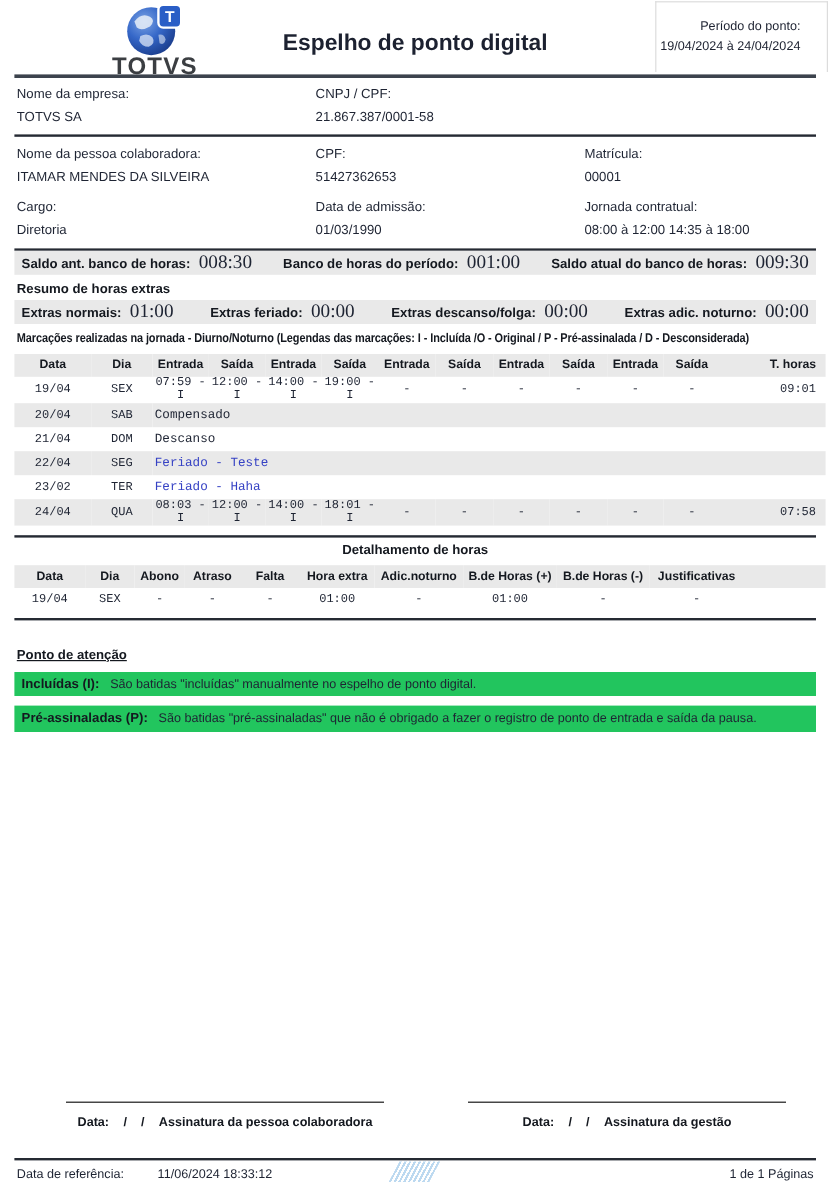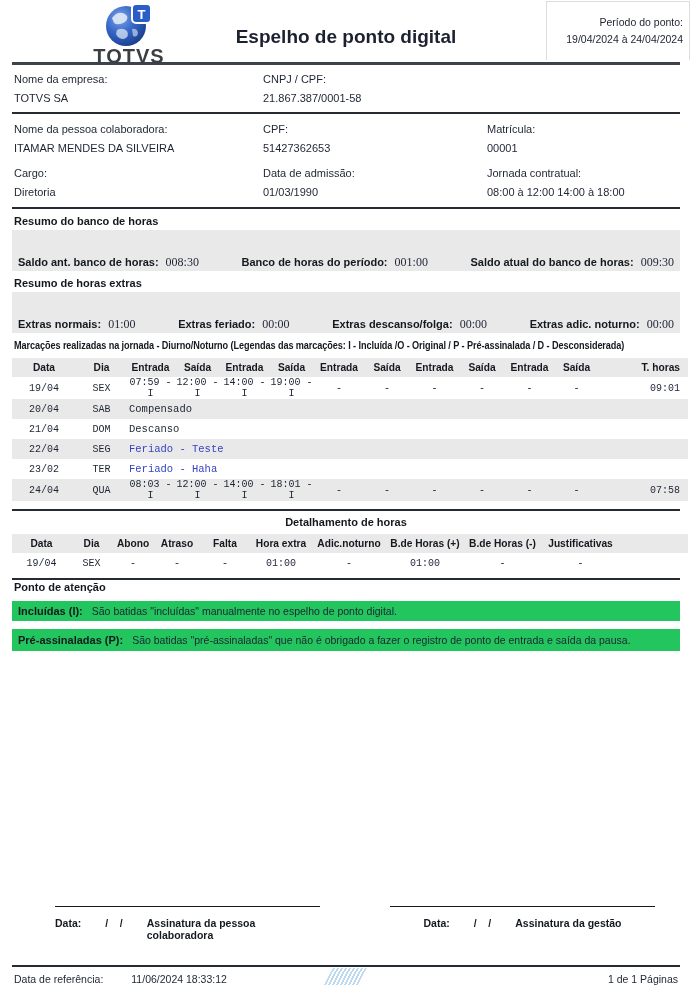--- a/index.html
+++ b/index.html
@@ -12,39 +12,39 @@
   
   .header{height:62px;position:relative;flex:none;}
   .logo{position:absolute;left:86px;top:3px;width:86px;text-align:center;}
   .logo svg{display:block;margin:0 auto;}
   .logo-word{font-weight:bold;font-size:20px;color:#3b3e42;letter-spacing:1px;line-height:1;margin-top:-3px;}
   .doc-title{position:absolute;left:160px;right:160px;top:26px;text-align:center;
     font-size:19px;font-weight:bold;color:#1c2130;}
   .period-box{position:absolute;right:2px;top:1px;width:144px;height:59px;
     border:1px solid #dcdcdc;border-bottom:none;box-sizing:border-box;
     display:flex;flex-direction:column;justify-content:center;align-items:flex-end;
-    padding-right:6px;font-size:10.5px;line-height:17px;color:#1c2130;}
+    padding-right:22px;font-size:10.5px;line-height:17px;color:#1c2130;}
 
   hr{margin:0 12px;border:none;flex:none;}
   hr.thick{border-top:3px solid #3c434d;}
   hr.thin{border-top:2px solid #252a33;}
 
   
   .info-grid{display:grid;grid-template-columns:249px 224px 1fr;padding:7px 12px 6px 14px;font-size:11px;flex:none;}
   .info-grid.emp{padding-top:8px;padding-bottom:4px;}
   .info-cell .lbl{line-height:15px;margin-bottom:4px;}
   .info-cell .val{line-height:15px;}
 
   
   .section-title{font-weight:bold;font-size:11px;padding:6px 14px 3px;color:#14181f;flex:none;}
   .band{margin:0 12px;background:#e9e9e9;display:flex;justify-content:space-between;align-items:center;
     min-height:20px;padding:1px 6px;box-sizing:border-box;font-size:11px;flex:none;}
   .band .item{display:flex;align-items:baseline;gap:7px;}
   .band .item .lbl{font-weight:bold;color:#14181f;}
-  .band .item .val{font-family:"Liberation Serif",serif;font-size:12px;color:#1e2433;margin-top:24px;}
+  .band .item .val{font-family:"Liberation Serif",serif;font-size:16px;color:#1e2433;}
 
   
   .mark-title-wrap{padding:6px 0 2px 14px;height:14px;overflow:visible;flex:none;}
   .mark-title{font-weight:bold;font-size:10.5px;white-space:nowrap;letter-spacing:-0.1px;
     transform:scaleX(0.87);transform-origin:0 50%;width:780px;color:#14181f;}
   table.doc{border-collapse:collapse;table-layout:fixed;margin:3px 4px 0 12px;width:676px;flex:none;}
   table.doc th{background:#e9e9e9;font-weight:bold;font-size:10.2px;height:19px;padding:0;text-align:center;color:#14181f;}
   table.doc td{font-size:10px;height:20px;padding:0;text-align:center;color:#1e2433;font-family:Liberation Mono, monospace;}
   table.doc tr.alt td{background:#e9e9e9;}
   table.doc .c-total{text-align:right;padding-right:8px;}
@@ -57,21 +57,21 @@
     min-height:20px;padding:2px 6px;box-sizing:border-box;font-size:10.5px;flex:none;}
   .attn-band.second{margin-top:8px;min-height:22px;}
   .attn-band .lbl{font-weight:bold;font-size:11px;color:#14181f;white-space:nowrap;}
 
   .spacer{flex:1 1 auto;}
 
   
   .sig-row{display:flex;padding-left:55px;gap:70px;margin-bottom:24px;flex:none;}
   .sig-block{width:265px;}
   .sig-line{border-top:1.5px solid #1a1a1a;height:0;}
-  .sig-text{display:flex;justify-content:center;gap:24px;margin-top:10px;
+  .sig-text{display:flex;justify-content:center;gap:12px;margin-top:10px;
     font-weight:bold;font-size:10.5px;color:#14181f;}
   .sig-date{white-space:pre;}
   .sig-slashes{white-space:pre;}
 
   
   .footer{position:relative;display:flex;justify-content:space-between;
     padding:6px 14px 0;font-size:10.5px;flex:none;color:#1e2433;}
   .footer-left{display:flex;gap:28px;}
   .watermark{position:absolute;left:327px;top:1px;width:34px;height:22px;
     transform:skewX(-28deg);
@@ -141,27 +141,26 @@
     <div class="info-cell">
       <div class="lbl">Cargo:</div>
       <div class="val">Diretoria</div>
     </div>
     <div class="info-cell">
       <div class="lbl">Data de admissão:</div>
       <div class="val">01/03/1990</div>
     </div>
     <div class="info-cell">
       <div class="lbl">Jornada contratual:</div>
-      <div class="val">08:00 à 12:00 14:00 à 18:00</div>
-    </div>
-  </div>
-
-  <hr class="thin">
-
-  <div class="section-title">Resumo do banco de horas</div>
+      <div class="val">08:00 à 12:00 14:35 à 18:00</div>
+    </div>
+  </div>
+
+  <hr class="thin">
+
   <div class="band">
     <div class="item">
       <span class="lbl">Saldo ant. banco de horas:</span>
       <span class="val">008:30</span>
     </div>
     <div class="item">
       <span class="lbl">Banco de horas do período:</span>
       <span class="val">001:00</span>
     </div>
     <div class="item">
@@ -326,21 +325,21 @@
           <td>-</td>
           <td>-</td>
           <td></td>
         </tr>
       </tbody>
   </table>
 
   <div style="height:5px;flex:none;"></div>
   <hr class="thin">
 
-  <div class="section-title" style="padding-top:1px;padding-bottom:4px;">Ponto de atenção</div>
+  <div class="section-title" style="padding-top:23px;padding-bottom:4px;text-decoration:underline;">Ponto de atenção</div>
   <div class="attn-band">
     <span class="lbl">Incluídas (I):</span>
     <span class="txt">São batidas "incluídas" manualmente no espelho de ponto digital.</span>
   </div>
   <div class="attn-band second">
     <span class="lbl">Pré-assinaladas (P):</span>
     <span class="txt">São batidas "pré-assinaladas" que não é obrigado a fazer o registro de ponto de entrada e saída da pausa.</span>
   </div>
 
   <div class="spacer"></div>

